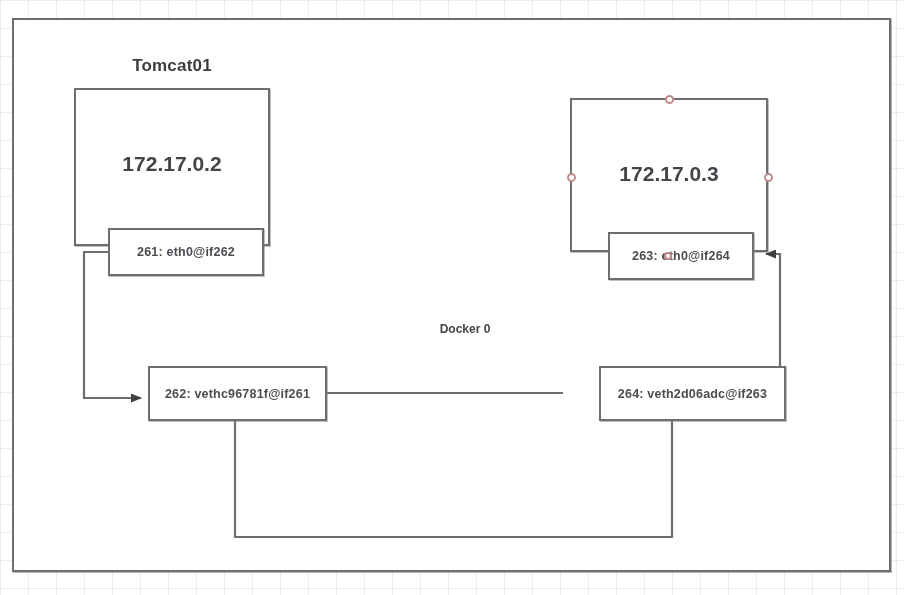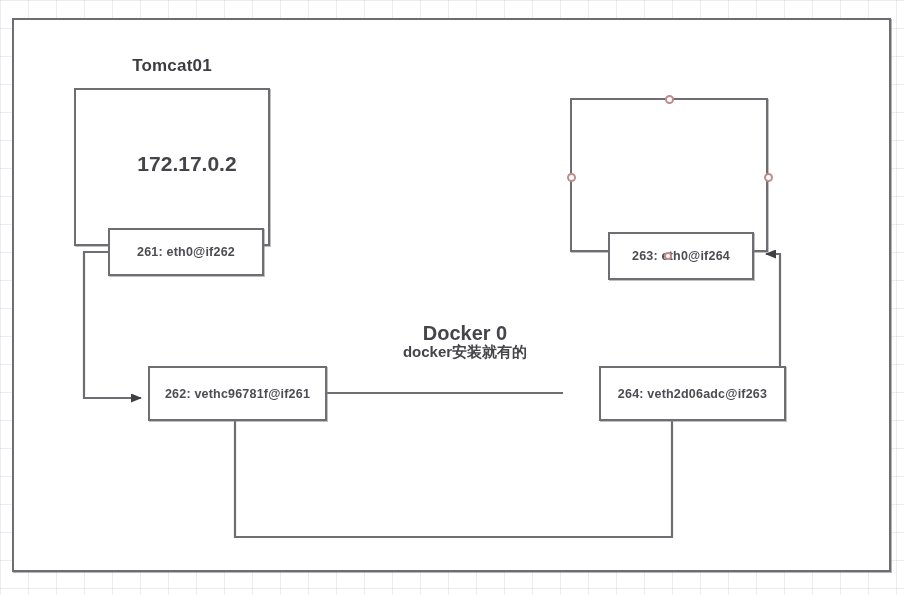--- a/index.html
+++ b/index.html
@@ -82,21 +82,21 @@
     white-space: nowrap;
   }
   .free-text {
     position: absolute;
     text-align: center;
     white-space: nowrap;
     color: #44444a;
     z-index: 5;
   }
   .dock-title {
-    font-size: 20px;
+    font-size: 12px;
     font-weight: bold;
   }
   .dock-sub {
     font-size: 15px;
     font-weight: bold;
   }
   .router-ip {
     font-size: 20px;
     font-weight: bold;
   }
@@ -142,41 +142,41 @@
       <path d="M750,393 L780,393 L780,254 L766,254" marker-end="url(#arrow-l)"></path>
 
       <path d="M235,421 L235,537 L672,537 L672,421"></path>
     </g>
   </svg>
 
   <div class="title-label" style="left:74px; top:56px; width:196px;">Tomcat01</div>
 
   <div class="node-box container-box" style="left:74px; top:88px; width:196px; height:158px;"></div>
 
-  <div class="ip-label" style="left:89px; top:152px; width:196px;">172.17.0.2</div>
+  <div class="ip-label" style="left:74px; top:152px; width:196px;">172.17.0.2</div>
 
   <div class="node-box iface-box" style="left:108px; top:228px; width:156px; height:48px;">
     <span class="iface-text">261: eth0@if262</span>
   </div>
 
 
   <div class="node-box container-box" style="left:570px; top:98px; width:198px; height:154px;"></div>
 
+  <div class="ip-label" style="left:570px; top:162px; width:198px;">172.17.0.3</div>
 
   <div class="node-box iface-box" style="left:608px; top:232px; width:146px; height:48px;">
     <span class="iface-text">263: eth0@if264</span>
   </div>
 
   <div class="handle" style="left:669px; top:99px; border:2px solid #c08b8b;"></div>
   <div class="handle" style="left:571px; top:177px; border:2px solid #c08b8b;"></div>
   <div class="handle" style="left:768px; top:177px; border:2px solid #c08b8b;"></div>
   <div class="handle" style="left:668px; top:256px; width:8px; height:8px; border:2px solid #c08b8b;"></div>
 
   <div class="free-text dock-title" style="left:345px; top:322px; width:240px;">Docker 0</div>
-  <div class="free-text dock-sub" style="left:345px; top:343px; width:240px;">docker安装就有的</div>
 
 
   <div class="node-box veth-box" style="left:148px; top:366px; width:179px; height:55px;">
     <span class="iface-text">262: vethc96781f@if261</span>
   </div>
 
   <div class="node-box veth-box" style="left:563px; top:366px; width:187px; height:55px;margin-left:36px;">
     <span class="iface-text">264: veth2d06adc@if263</span>
   </div>
 

